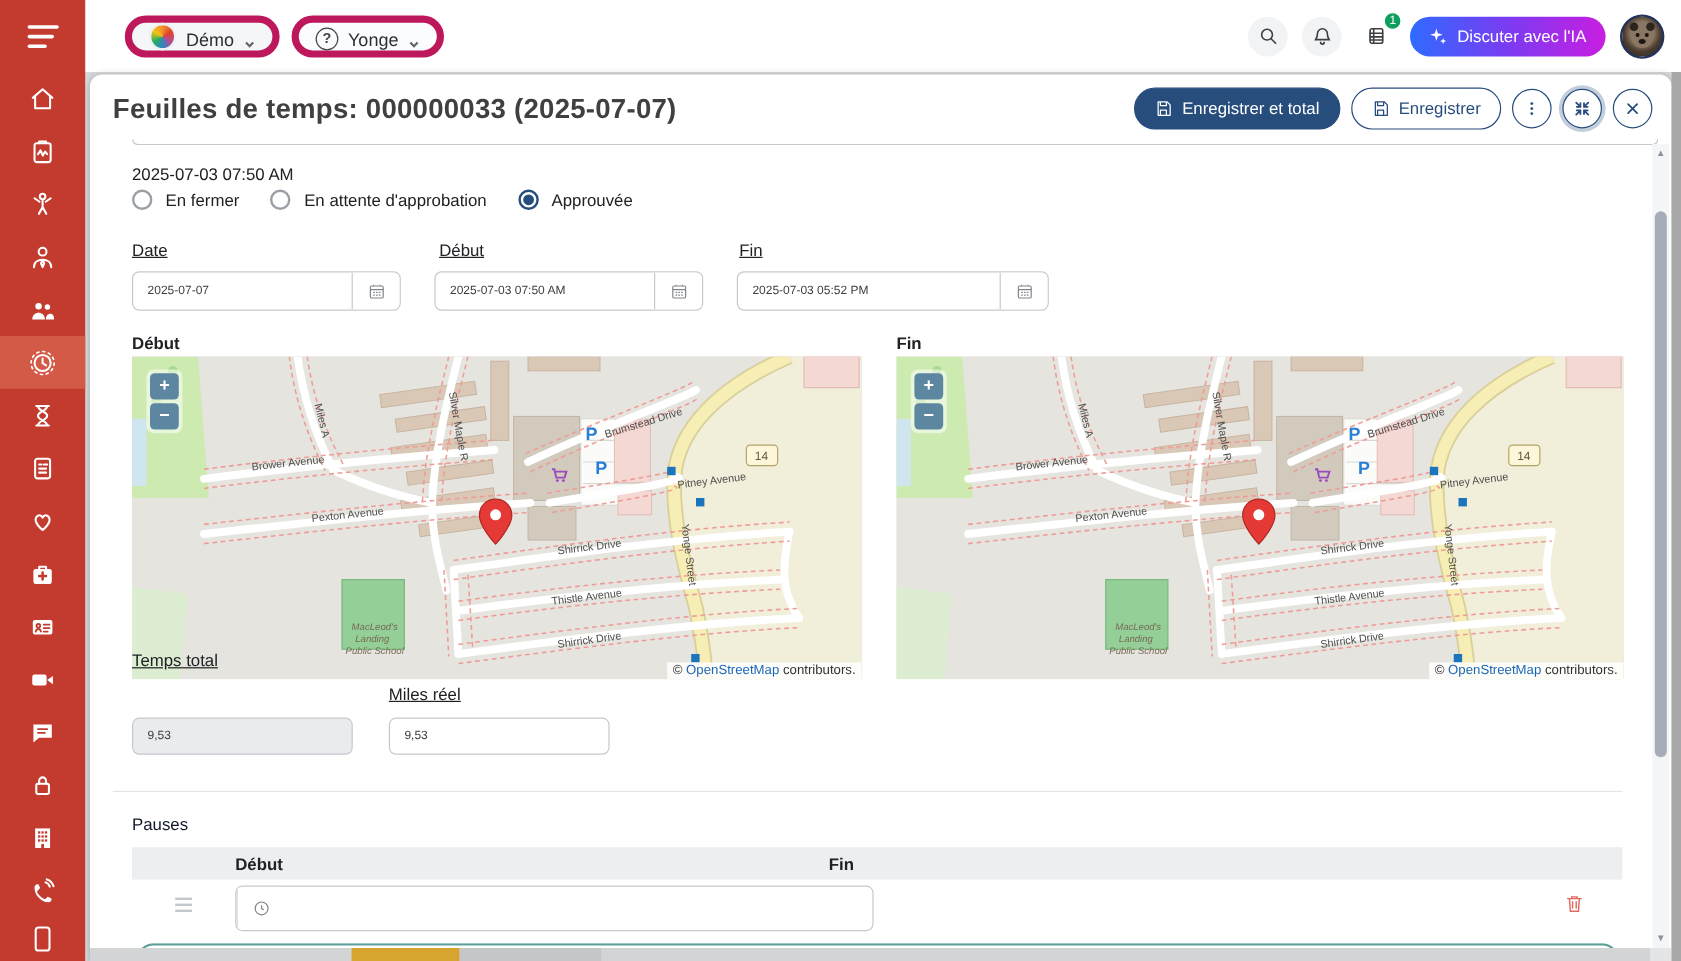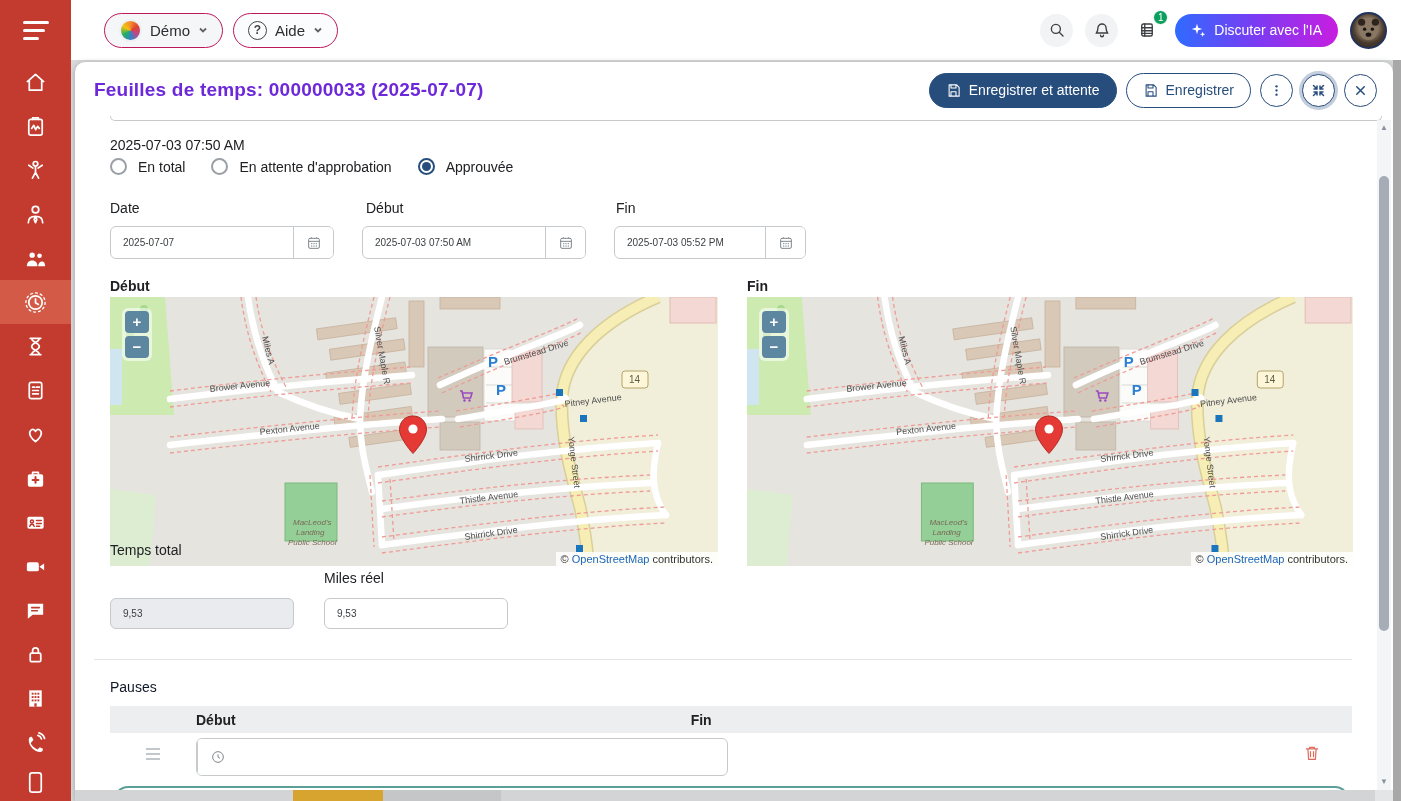--- a/index.html
+++ b/index.html
@@ -11,21 +11,21 @@
   .burger { height:60px; display:flex; flex-direction:column; justify-content:center; align-items:center; gap:5px; cursor:pointer; }
   .burger i { display:block; height:3px; background:#fff; border-radius:2px; }
   .burger i:nth-child(1){width:26px;} .burger i:nth-child(2){width:22px; margin-right:4px;} .burger i:nth-child(3){width:16px; margin-right:10px;}
   .nav-item { height:44px; display:flex; align-items:center; justify-content:center; cursor:pointer; }
   .nav-item svg { width:23px; height:23px; stroke:#fff; fill:none; stroke-width:1.8; stroke-linecap:round; stroke-linejoin:round; }
   .nav-item.active { background:#d25a46; }
   .nav-item .fillw { fill:#fff; stroke:none; }
 
   
   .topbar { position:absolute; left:71px; top:0; right:0; height:60px; background:#fff; display:flex; align-items:center; }
-  .pill { display:flex; align-items:center; gap:8px; height:35px; padding:0 14px; border:1px solid #be185d;
+  .pill { display:flex; align-items:flex-end; gap:8px; height:35px; padding:0 14px; border:6px solid #be185d;
     border-radius:18px; background:#fbfcfd; cursor:pointer; font-size:15px; color:#2b2f33; }
   .pill.demo { margin-left:33px; background:#f4f6f8; }
   .logo-dot { width:23px; height:23px; border-radius:50%;
     background:conic-gradient(#f28c2e,#e0432f,#b94a8e,#2e86c1,#27ae60,#f1c40f,#f28c2e); border:2px solid #eef1f4; }
   .qmark { width:19px; height:19px; border:1.6px solid #444; border-radius:50%; font-size:12px; font-weight:bold;
     display:flex; align-items:center; justify-content:center; color:#444; }
   .chev { width:10px; height:10px; }
   .chev polyline { fill:none; stroke:#5f6368; stroke-width:1.8; }
   .top-right { margin-left:auto; display:flex; align-items:center; gap:12px; padding-right:14px; }
   .icon-circle { width:33px; height:33px; border-radius:50%; background:#f1f3f4; display:flex; align-items:center; justify-content:center; cursor:pointer; position:relative; }
@@ -34,41 +34,41 @@
     color:#fff; font-size:10px; display:flex; align-items:center; justify-content:center; border:1.5px solid #fff; padding:0 3px; }
   .ai-btn { display:flex; align-items:center; gap:8px; height:33px; padding:0 16px; border-radius:17px; border:none; cursor:pointer;
     color:#fff; font-size:14px; background:linear-gradient(90deg,#2f6bff,#7b3bf2,#c81ee0); }
   .avatar { width:37px; height:37px; border-radius:50%; border:2px solid #22335c; overflow:hidden; cursor:pointer;
     background:radial-gradient(circle at 50% 42%, #8a7763 0 38%, #4a3b2e 60%, #2c241d); }
 
   
   .modal { position:absolute; left:75px; top:62px; width:1318px; height:739px; background:#fff;
     border-radius:10px 10px 0 0; box-shadow:0 1px 6px rgba(0,0,0,.25); z-index:10; }
   .m-header { height:56px; display:flex; align-items:center; padding:0 16px 0 19px; }
-  .m-title { font-size:19px; font-weight:700; color:#6d28d9; letter-spacing:.2px; }
+  .m-title { font-size:23px; font-weight:700; color:#404040; letter-spacing:.2px; }
   .m-actions { margin-left:auto; display:flex; align-items:center; gap:9px; }
   .btn { display:flex; align-items:center; gap:8px; height:35px; padding:0 16px; border-radius:18px; cursor:pointer;
     font-size:14px; border:1.5px solid #274d7d; background:#fff; color:#274d7d; }
   .btn.primary { background:#274d7d; color:#fff; }
   .btn svg { width:15px; height:15px; stroke:currentColor; fill:none; stroke-width:1.7; stroke-linejoin:round; }
   .round-btn { width:33px; height:33px; border-radius:50%; border:1.5px solid #274d7d; background:#fff; cursor:pointer;
     display:flex; align-items:center; justify-content:center; color:#274d7d; }
   .round-btn svg { width:15px; height:15px; stroke:currentColor; stroke-width:1.8; fill:none; stroke-linecap:round; }
   .round-btn.focused { box-shadow:0 0 0 3px #c3cddb; }
 
   .cutoff-field { position:absolute; left:35px; top:54px; width:1272px; height:5px;
     border:1px solid #c6cacd; border-top:none; border-radius:0 0 6px 6px; }
   .stamp { position:absolute; left:35px; top:75px; font-size:14px; color:#202124; }
   .radio-row { position:absolute; left:35px; top:96px; display:flex; align-items:center; gap:26px; }
   .radio { display:flex; align-items:center; gap:11px; cursor:pointer; font-size:14px; color:#202124; }
   .rdot { width:17px; height:17px; border-radius:50%; border:2px solid #9aa0a6; background:#fff; position:relative; }
   .radio.checked .rdot { border-color:#274d7d; }
   .radio.checked .rdot::after { content:""; position:absolute; inset:2px; border-radius:50%; background:#274d7d; }
 
-  .flabel { position:absolute; font-size:14px; color:#202124; }
+  .flabel { position:absolute; font-size:14px; color:#202124;text-decoration:underline; }
   .input-wrap { position:absolute; height:33px; display:flex; border:1px solid #c6cacd; border-radius:6px; background:#fff; overflow:hidden; }
   .input-wrap input { flex:1; border:none; outline:none; padding:0 12px; font-size:10px; color:#3c4043; background:transparent;
     font-family:"Liberation Sans", sans-serif; min-width:0; }
   .addon { width:40px; border-left:1px solid #c6cacd; display:flex; align-items:center; justify-content:center; cursor:pointer; background:#fff; }
   .addon svg { width:16px; height:16px; stroke:#80868b; fill:none; stroke-width:1.5; }
   .input-wrap.disabled { background:#e9ebee; }
 
   .map-label { position:absolute; font-size:14px; font-weight:700; color:#202124; }
   .map-box { position:absolute; top:235px; height:269px; overflow:hidden; background:#e6e4df; cursor:grab; }
   .map-box svg.mapsvg { width:100%; height:100%; display:block; }
@@ -235,21 +235,21 @@
 <div class="topbar">
   <div class="pill demo">
     <span class="logo-dot"></span>
     <span>Démo</span>
     <svg class="chev" viewBox="0 0 10 10">
         <polyline points="2,3.5 5,6.5 8,3.5"></polyline>
       </svg>
   </div>
   <div class="pill" style="margin-left:10px">
     <span class="qmark">?</span>
-    <span>Aide</span>
+    <span>Yonge</span>
     <svg class="chev" viewBox="0 0 10 10">
         <polyline points="2,3.5 5,6.5 8,3.5"></polyline>
       </svg>
   </div>
   <div class="top-right">
     <div class="icon-circle">
       <svg viewBox="0 0 24 24">
           <circle cx="10.5" cy="10.5" r="6"></circle>
           <path d="M15 15l5 5"></path>
         </svg>
@@ -287,21 +287,21 @@
 </div>
 
 <div class="modal">
   <div class="m-header">
     <div class="m-title">Feuilles de temps: 000000033 (2025-07-07)</div>
     <div class="m-actions">
       <button class="btn primary">
         <svg viewBox="0 0 24 24">
             <path d="M5 3h12l4 4v14H5zM8 3v5h8V3M8 21v-7h8v7"></path>
           </svg>
-        <span>Enregistrer et attente</span>
+        <span>Enregistrer et total</span>
       </button>
       <button class="btn">
         <svg viewBox="0 0 24 24">
             <path d="M5 3h12l4 4v14H5zM8 3v5h8V3M8 21v-7h8v7"></path>
           </svg>
         <span>Enregistrer</span>
       </button>
       <button class="round-btn">
         <svg viewBox="0 0 18 18">
             <circle cx="9" cy="4" r="1.4" fill="currentColor" stroke="none"></circle>
@@ -321,21 +321,21 @@
       </button>
     </div>
   </div>
 
   <div class="cutoff-field"></div>
   <div class="stamp">2025-07-03 07:50 AM</div>
 
   <div class="radio-row">
     <label class="radio">
       <span class="rdot"></span>
-      <span>En total</span>
+      <span>En fermer</span>
     </label>
     <label class="radio">
       <span class="rdot"></span>
       <span>En attente d'approbation</span>
     </label>
     <label class="radio checked">
       <span class="rdot"></span>
       <span>Approuvée</span>
     </label>
   </div>
@@ -355,21 +355,21 @@
   </div>
   <div class="input-wrap" style="left:287px; top:164px; width:224px">
     <input value="2025-07-03 07:50 AM" style="">
     <span class="addon">
         <svg viewBox="0 0 24 24">
           <rect x="4" y="5" width="16" height="15" rx="2"></rect>
           <path d="M4 9.5h16M8 5V3.5M16 5V3.5M7.5 13h2M11 13h2M14.5 13h2M7.5 16.5h2M11 16.5h2M14.5 16.5h2"></path>
         </svg>
       </span>
   </div>
-  <div class="input-wrap" style="left:539px; top:164px; width:192px">
+  <div class="input-wrap" style="left:539px; top:164px; width:260px">
     <input value="2025-07-03 05:52 PM" style="">
     <span class="addon">
         <svg viewBox="0 0 24 24">
           <rect x="4" y="5" width="16" height="15" rx="2"></rect>
           <path d="M4 9.5h16M8 5V3.5M16 5V3.5M7.5 13h2M11 13h2M14.5 13h2M7.5 16.5h2M11 16.5h2M14.5 16.5h2"></path>
         </svg>
       </span>
   </div>
 
   <div class="map-label" style="left:35px; top:216px">Début</div>

